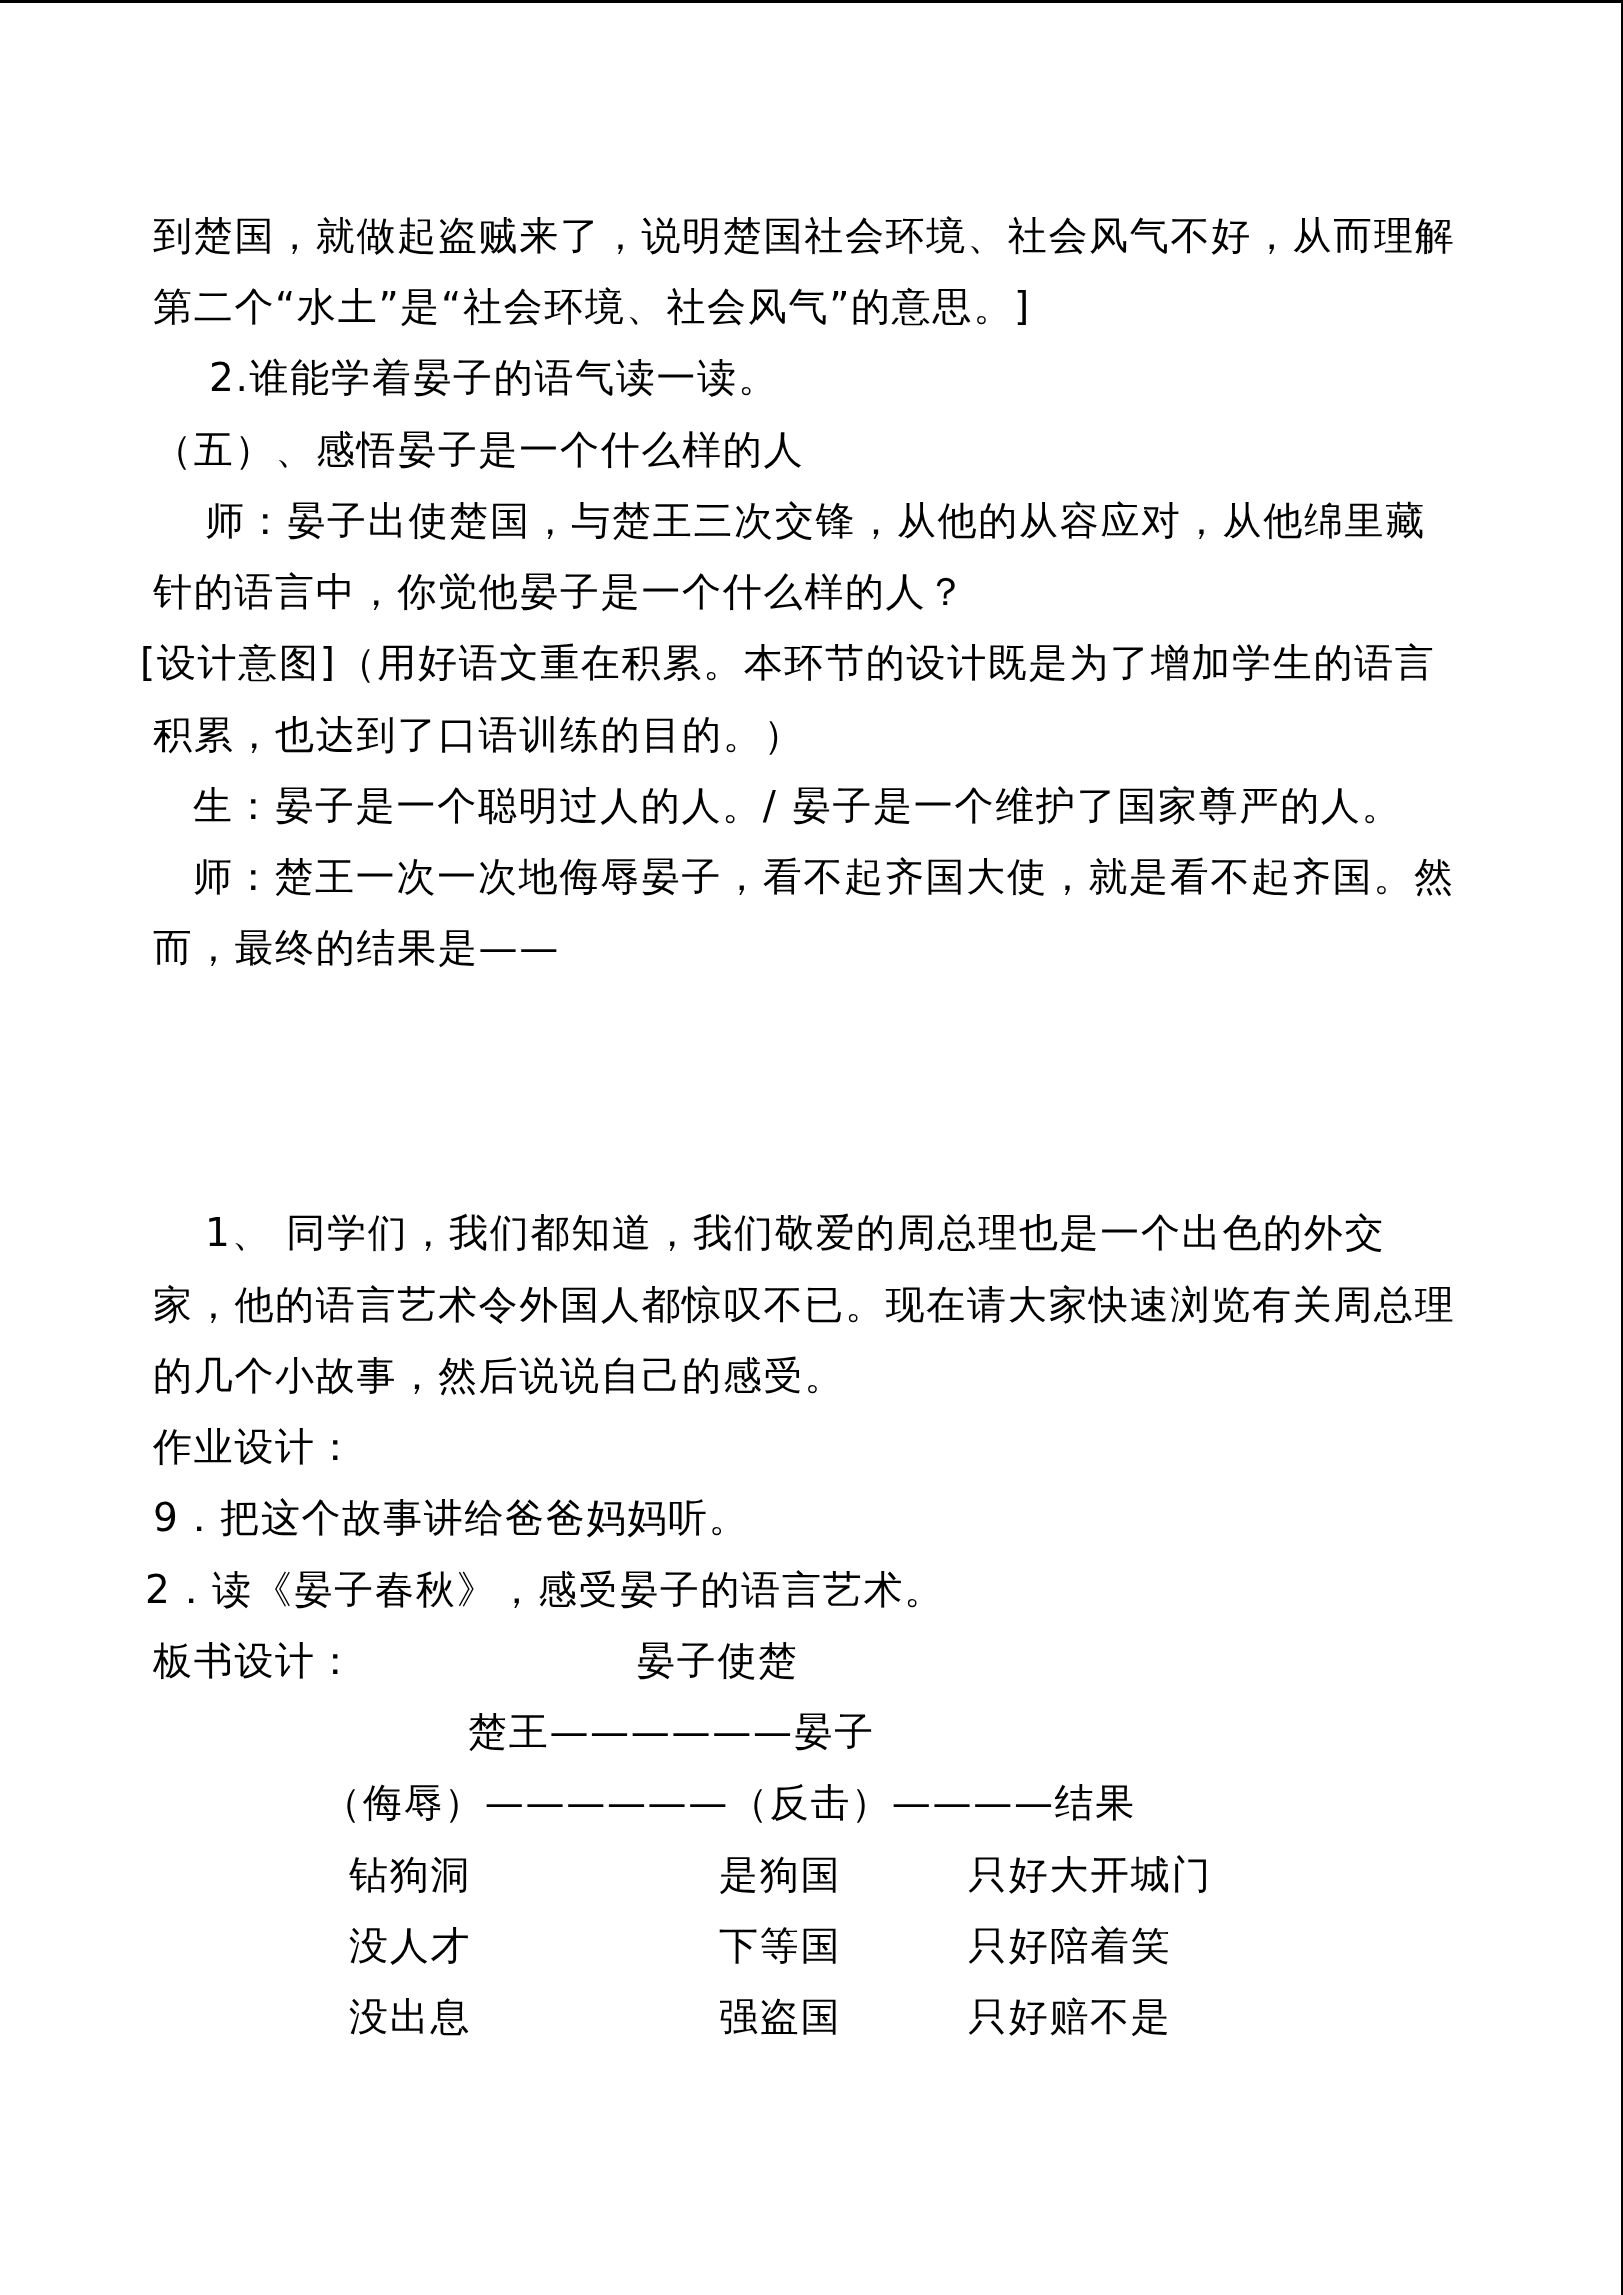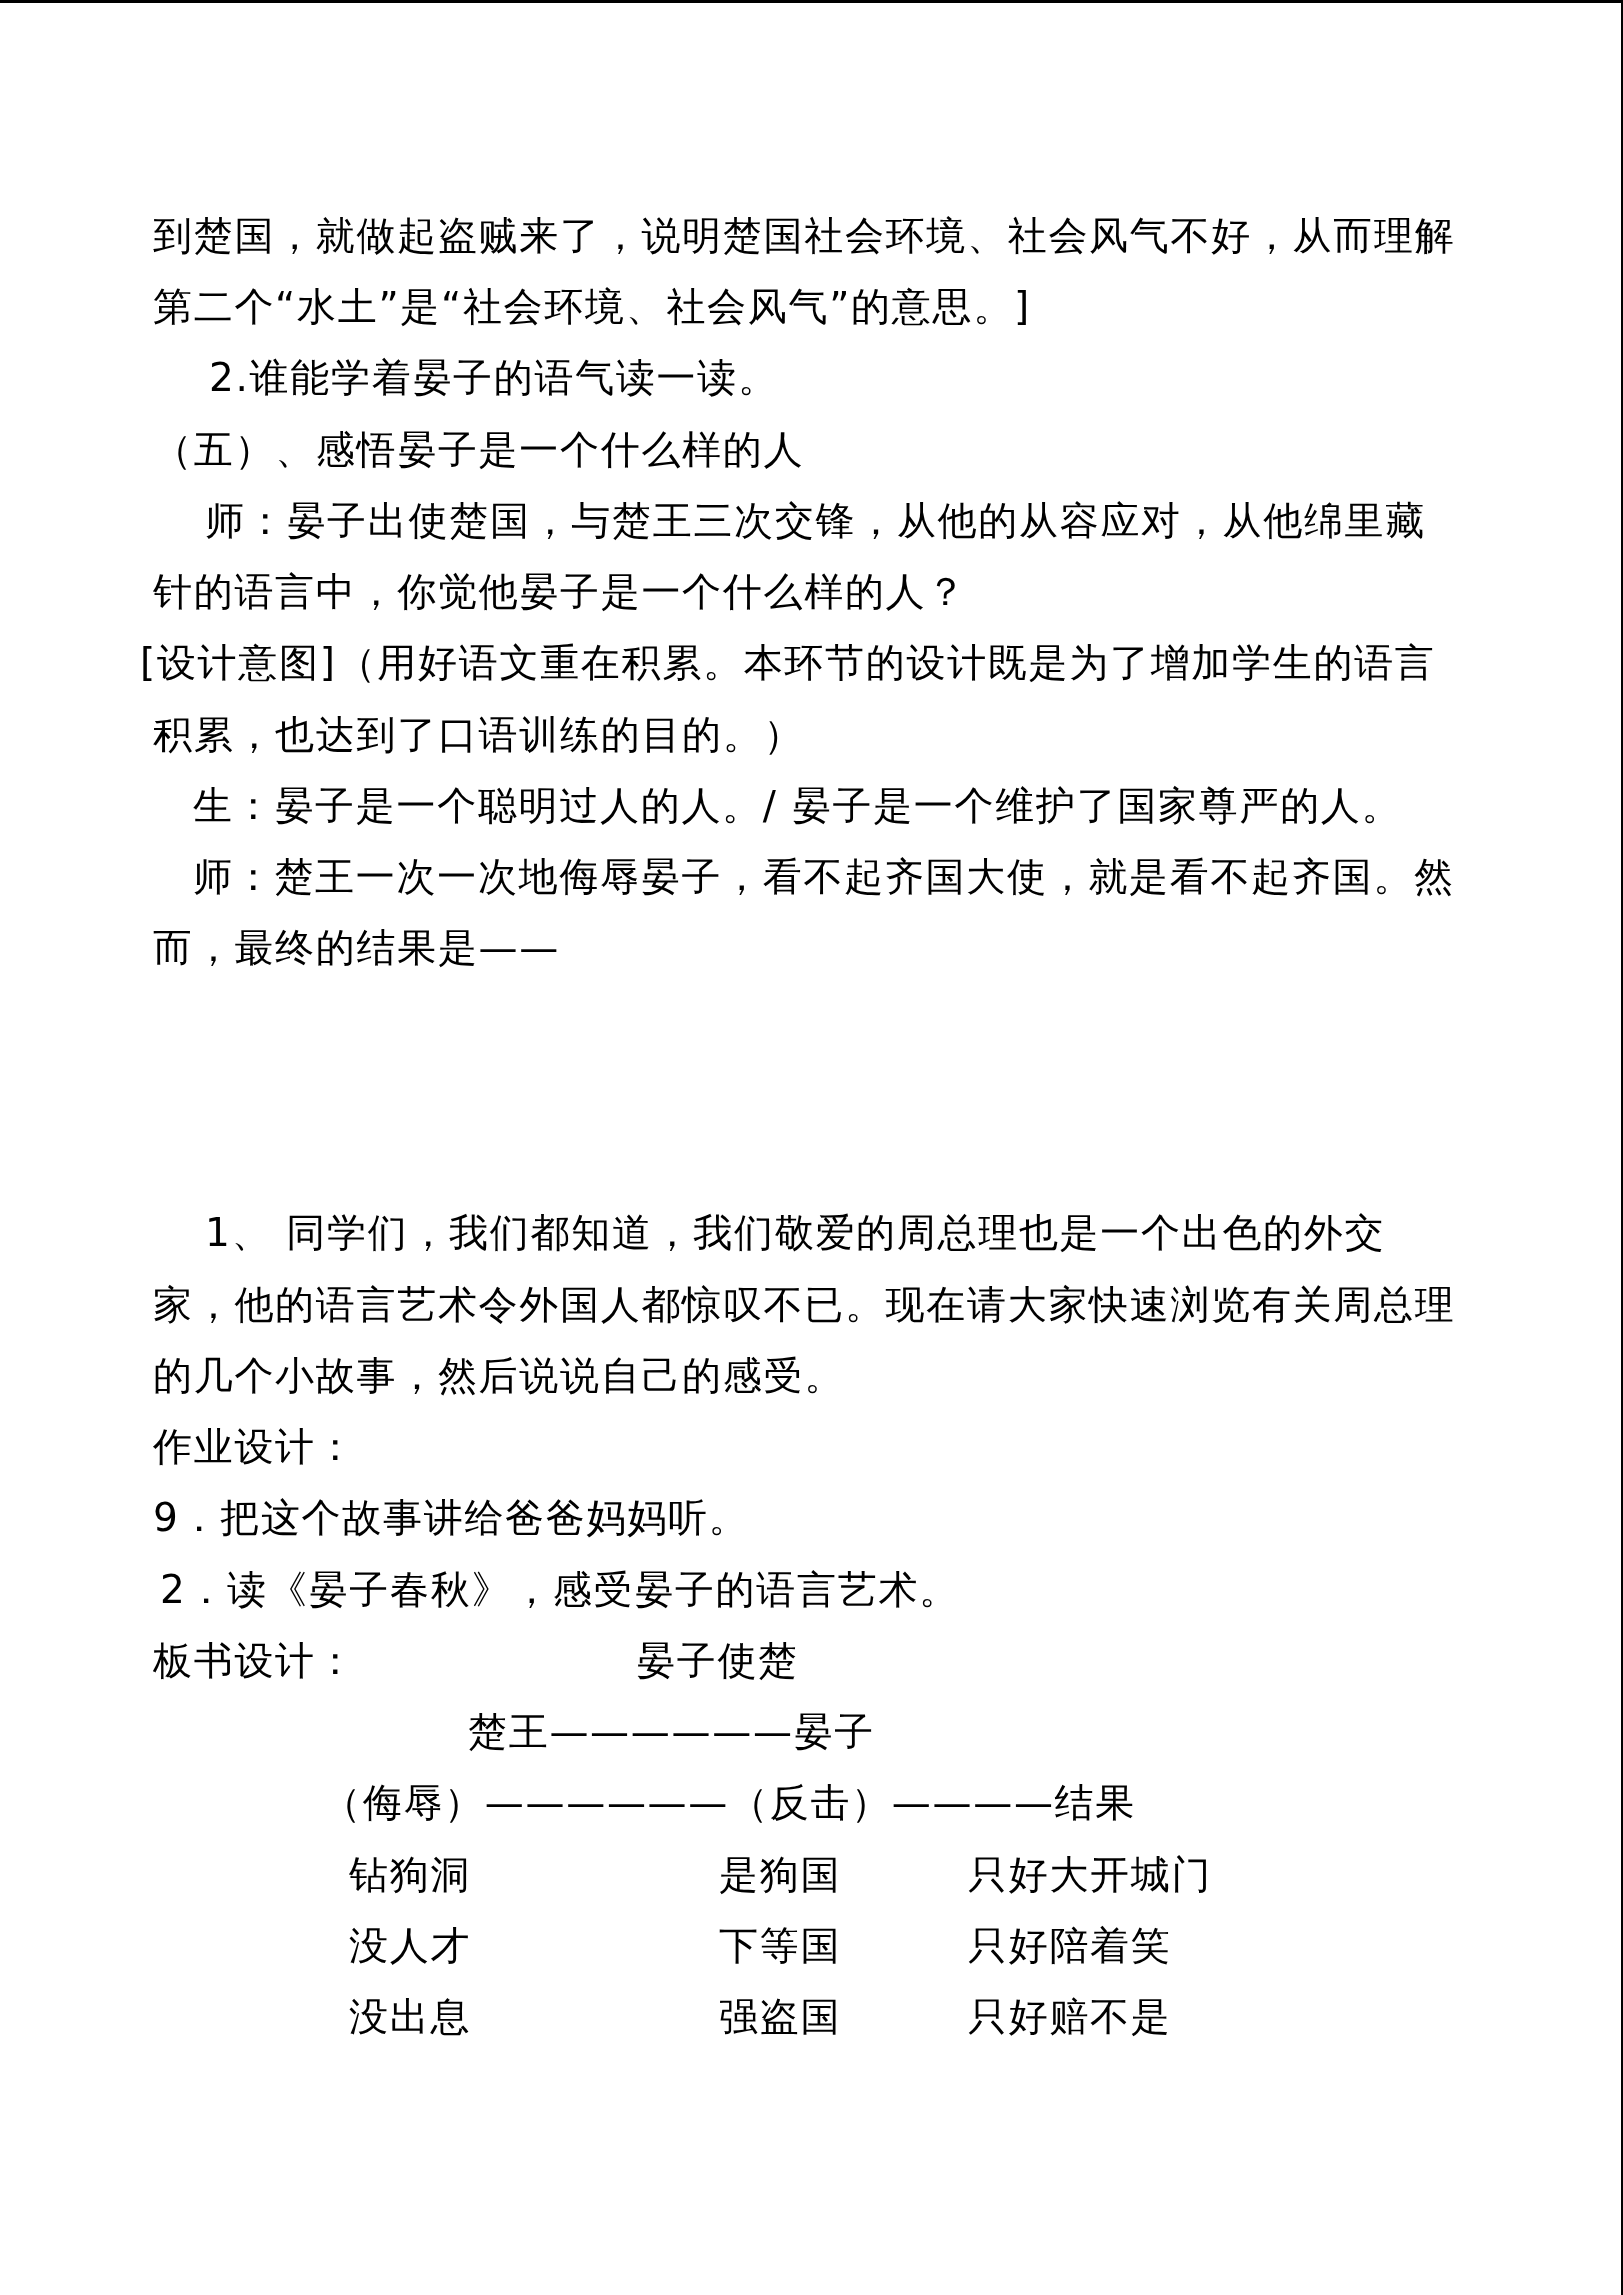--- a/index.html
+++ b/index.html
@@ -58,21 +58,21 @@
 
   <div class="ln" style="left:193px; top:770px">生：晏子是一个聪明过人的人。/ 晏子是一个维护了国家尊严的人。</div>
   <div class="ln" style="left:153px; top:699px">积累，也达到了口语训练的目的。）</div>
   <div class="ln" style="left:193px; top:841px">师：楚王一次一次地侮辱晏子，看不起齐国大使，就是看不起齐国。然</div>
   <div class="ln" style="left:153px; top:912px">而，最终的结果是——</div>
   <div class="ln" style="left:205px; top:1197px">1、 同学们，我们都知道，我们敬爱的周总理也是一个出色的外交</div>
   <div class="ln" style="left:153px; top:1269px">家，他的语言艺术令外国人都惊叹不已。现在请大家快速浏览有关周总理</div>
   <div class="ln" style="left:153px; top:1340px">的几个小故事，然后说说自己的感受。</div>
   <div class="ln b" style="left:153px; top:1411px">作业设计：</div>
   <div class="ln" style="left:153px; top:1482px">9．把这个故事讲给爸爸妈妈听。</div>
-  <div class="ln" style="left:160px; top:1554px">2．读《晏子春秋》，感受晏子的语言艺术。</div>
+  <div class="ln" style="left:145px; top:1554px">2．读《晏子春秋》，感受晏子的语言艺术。</div>
 
   <div class="ln b" style="left:153px; top:1625px">板书设计：</div>
   <div class="ln" style="left:636px; top:1625px">晏子使楚</div>
 
   <div class="ln" style="left:468px; top:1696px">楚王——————晏子</div>
   <div class="ln" style="left:322px; top:1767px">（侮辱）——————（反击）————结果</div>
 
   <div class="ln" style="left:349px;  top:1839px">钻狗洞</div>
   <div class="ln" style="left:719px; top:1839px">是狗国</div>
   <div class="ln" style="left:968px; top:1839px">只好大开城门</div>

